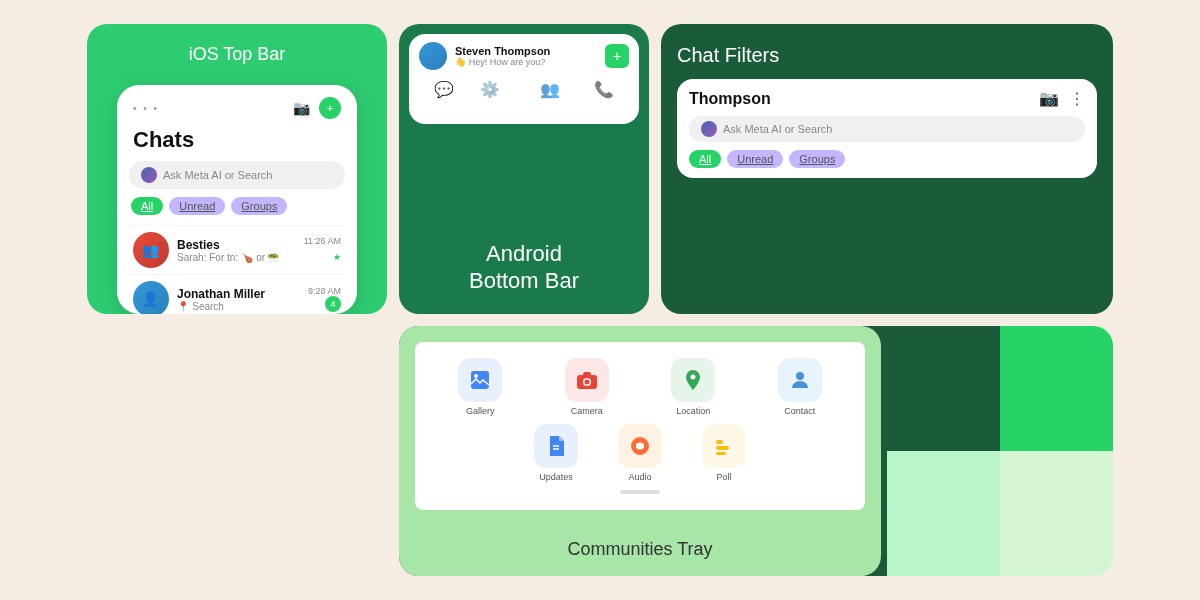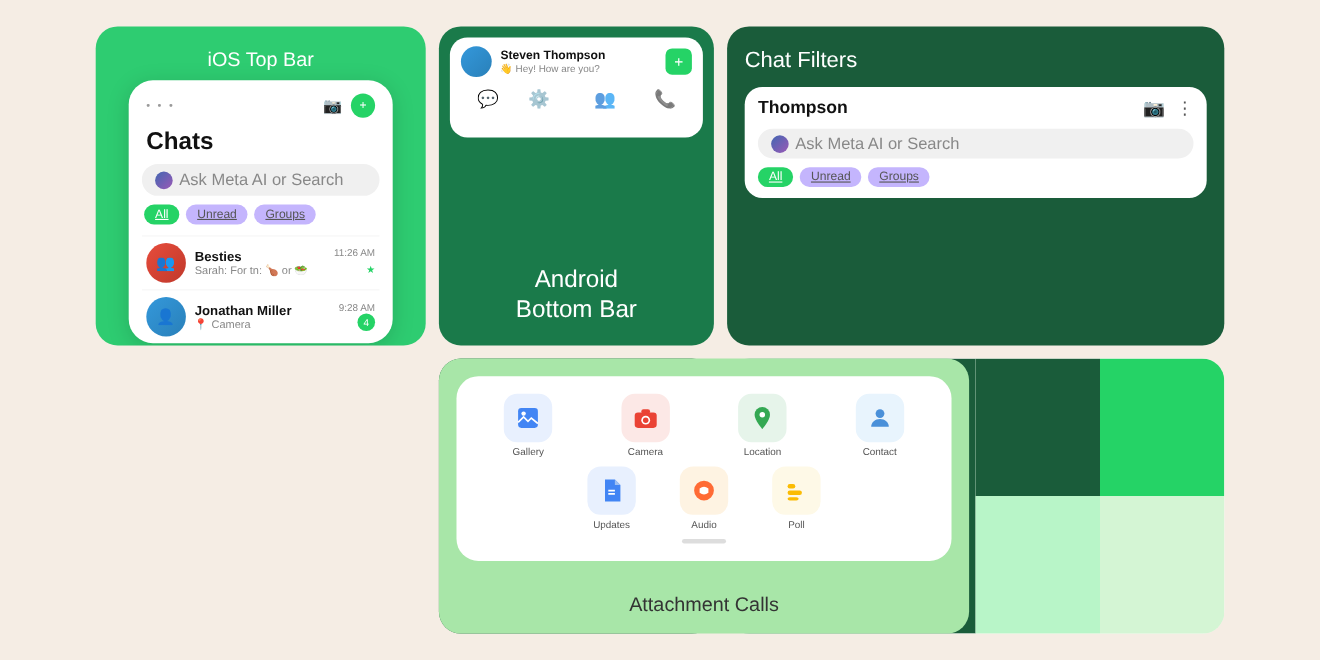--- a/index.html
+++ b/index.html
@@ -35,21 +35,21 @@
       grid-row: 1;
       display: flex;
       flex-direction: column;
       align-items: center;
       padding: 20px 16px 0;
     }
     .card-ios .card-label {
       color: white;
       font-size: 18px;
       font-weight: 500;
-      margin-bottom: 8px;
+      margin-bottom: 20px;
       text-align: center;
     }
     .phone-mockup {
       background: white;
       border-radius: 22px;
       width: 240px;
       padding: 12px 12px 0;
       box-shadow: 0 4px 20px rgba(0,0,0,0.15);
       overflow: hidden;
     }
@@ -79,21 +79,21 @@
       align-items: center;
       gap: 6px;
       margin-bottom: 8px;
     }
     .search-meta-icon {
       width: 16px; height: 16px;
       background: linear-gradient(135deg, #4267b2, #9b59b6);
       border-radius: 50%;
       flex-shrink: 0;
     }
-    .search-placeholder { font-size: 15px; color: #888; }
+    .search-placeholder { font-size: 11px; color: #888; }
     .filter-pills { display: flex; gap: 6px; margin-bottom: 10px; padding: 0 2px; }
     .pill {
       padding: 3px 10px;
       border-radius: 20px;
       font-size: 11px;
       font-weight: 500;
       text-decoration: underline;
     }
     .pill-active { background: #25d366; color: white; }
     .pill-inactive { background: #c4b5fd; color: #555; }
@@ -351,21 +351,21 @@
       grid-column: 2 / 4;
       grid-row: 2;
       display: flex;
       flex-direction: column;
       align-items: center;
       justify-content: space-between;
       padding: 16px;
     }
     .attachment-mockup {
       background: white;
-      border-radius: 20px;
+      border-radius: 8px;
       padding: 16px;
       width: 100%;
     }
     .attachment-grid {
       display: grid;
       grid-template-columns: repeat(4, 1fr);
       gap: 8px;
       margin-bottom: 8px;
     }
     .attachment-item {
@@ -438,21 +438,21 @@
         </div>
         <div class="chat-meta">
           <span class="chat-time">11:26 AM</span>
           <span class="chat-checkmark">★</span>
         </div>
       </div>
       <div class="chat-item">
         <div class="avatar avatar-jonathan">👤</div>
         <div class="chat-info">
           <div class="chat-name">Jonathan Miller</div>
-          <div class="chat-preview">📍 Camera</div>
+          <div class="chat-preview">📍 Search</div>
         </div>
         <div class="chat-meta">
           <span class="chat-time">9:28 AM</span>
           <div class="chat-badge">4</div>
         </div>
       </div>
     </div>
   </div>
 
   <div class="card card-android">
@@ -629,16 +629,16 @@
                 <rect x="4" y="6" width="7" height="4" rx="2" fill="#fbbc04"></rect>
                 <rect x="4" y="12" width="13" height="4" rx="2" fill="#fbbc04"></rect>
                 <rect x="4" y="18" width="10" height="3" rx="2" fill="#fbbc04"></rect>
               </svg>
           </div>
           <span class="attachment-label">Poll</span>
         </div>
       </div>
       <div class="attachment-handle"></div>
     </div>
-    <div class="card-label">Attachment Calls</div>
+    <div class="card-label">Communities Tray</div>
   </div>
 
 </div>
 
 </body></html>

